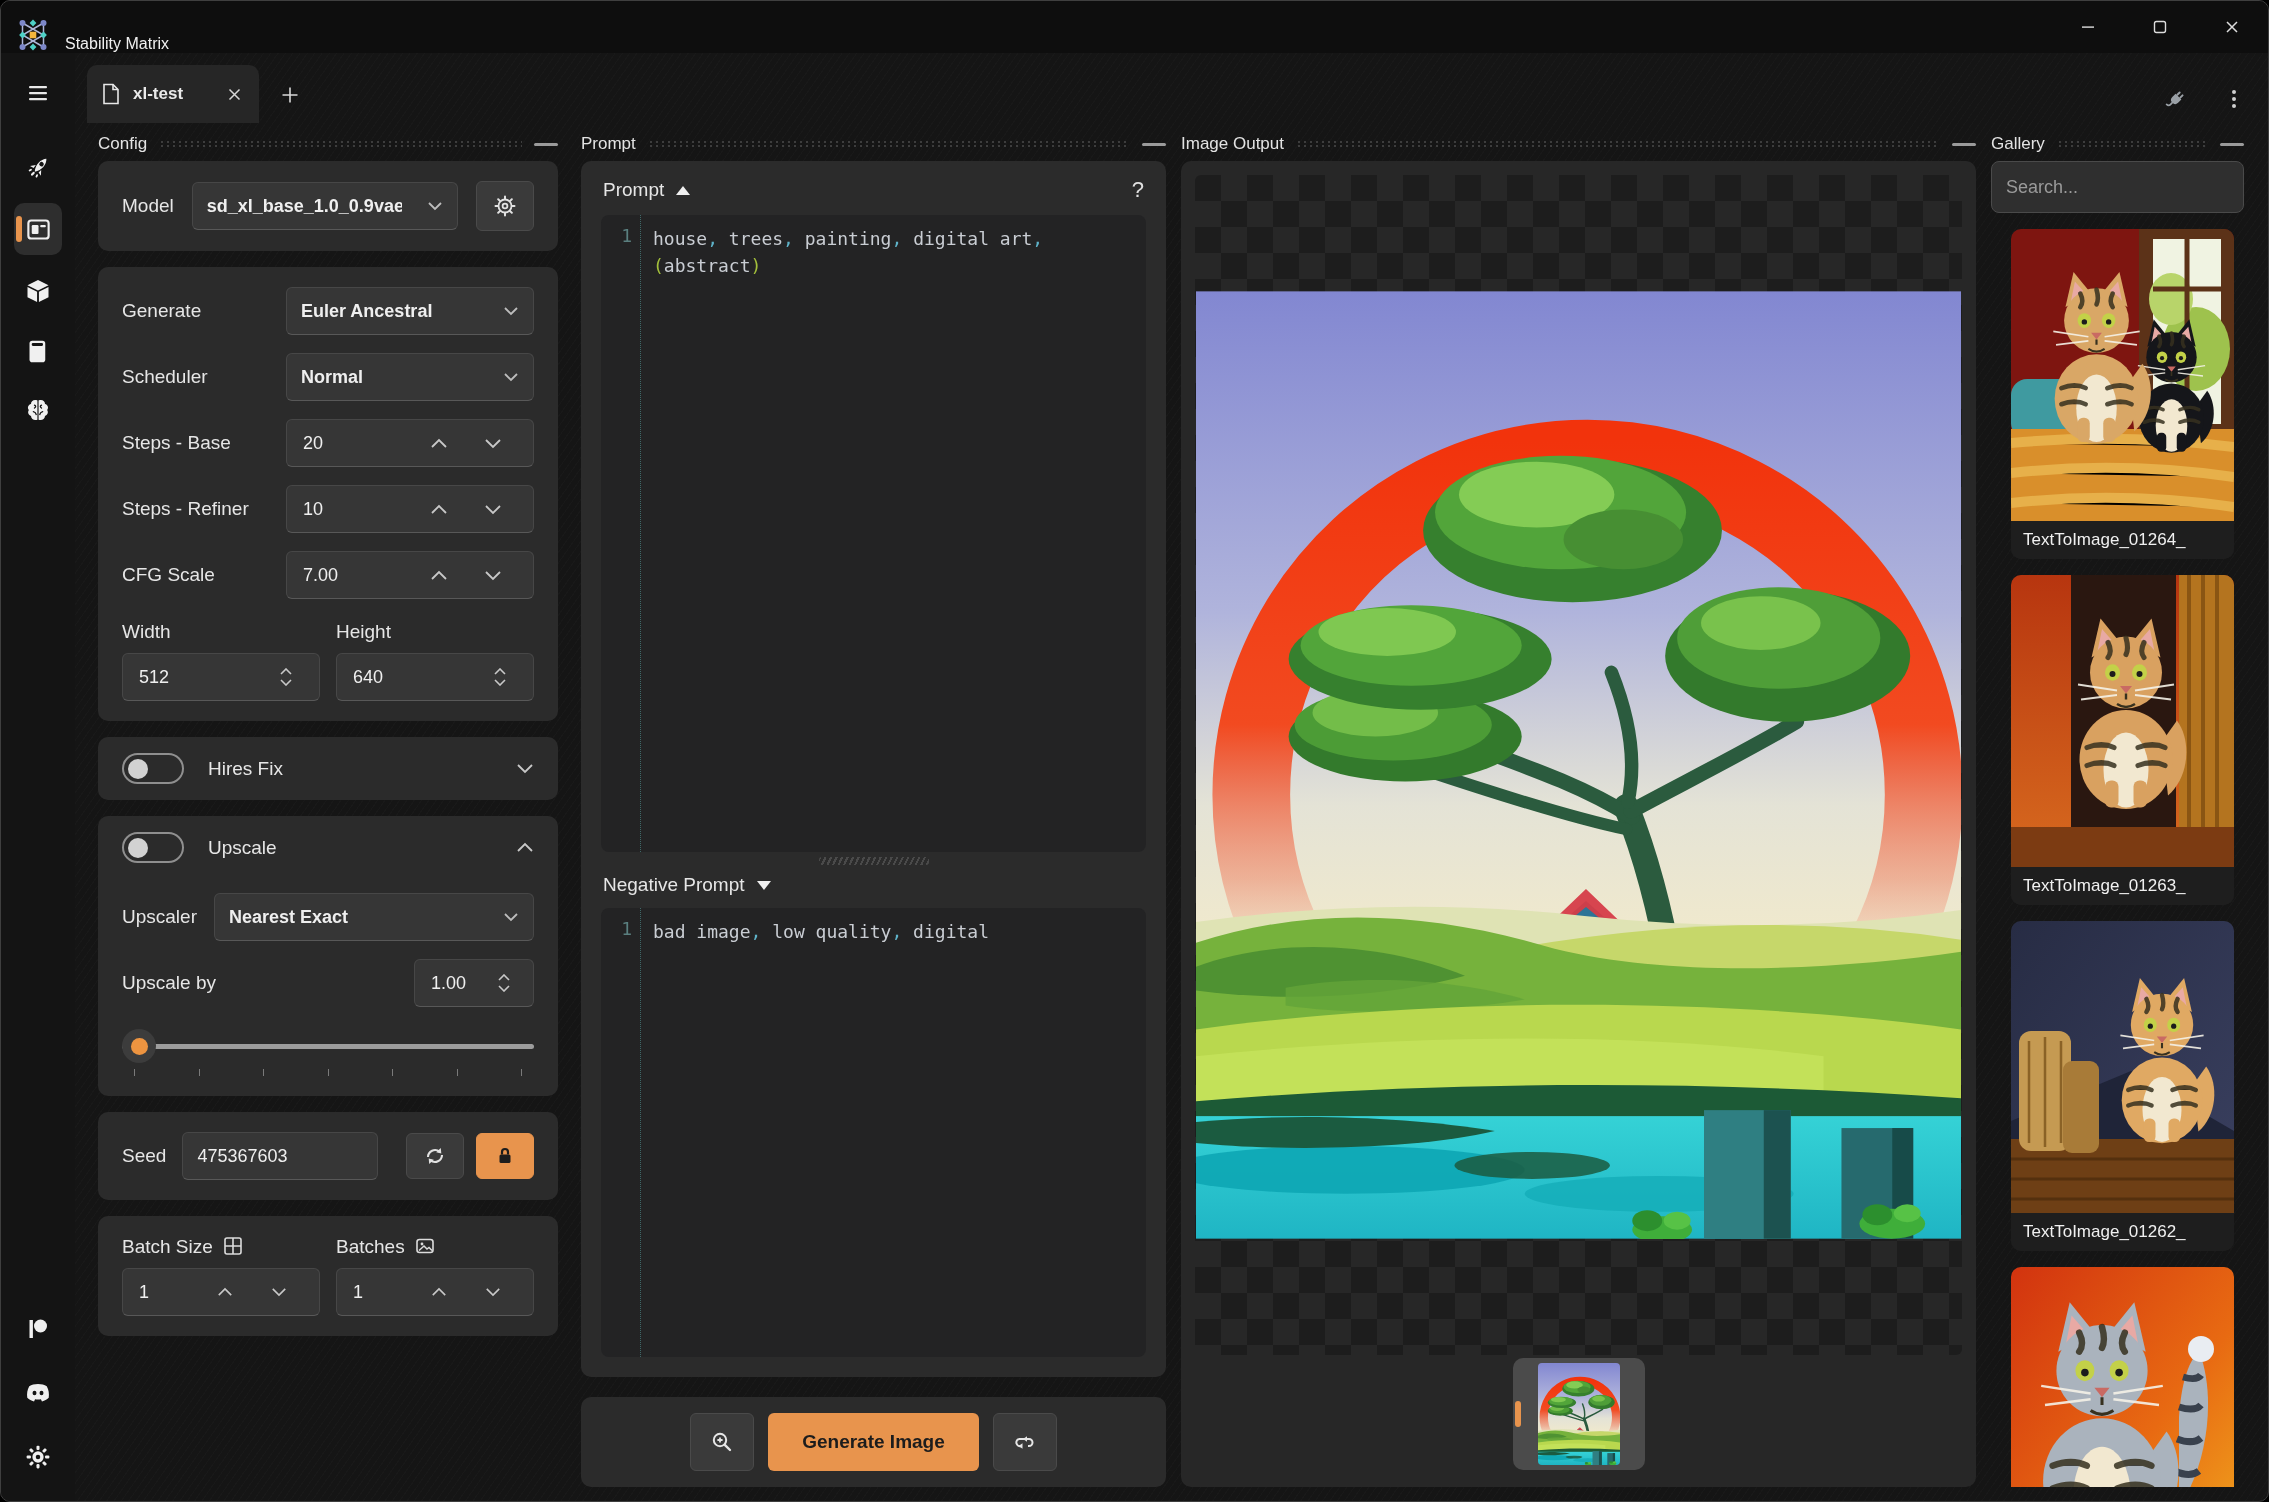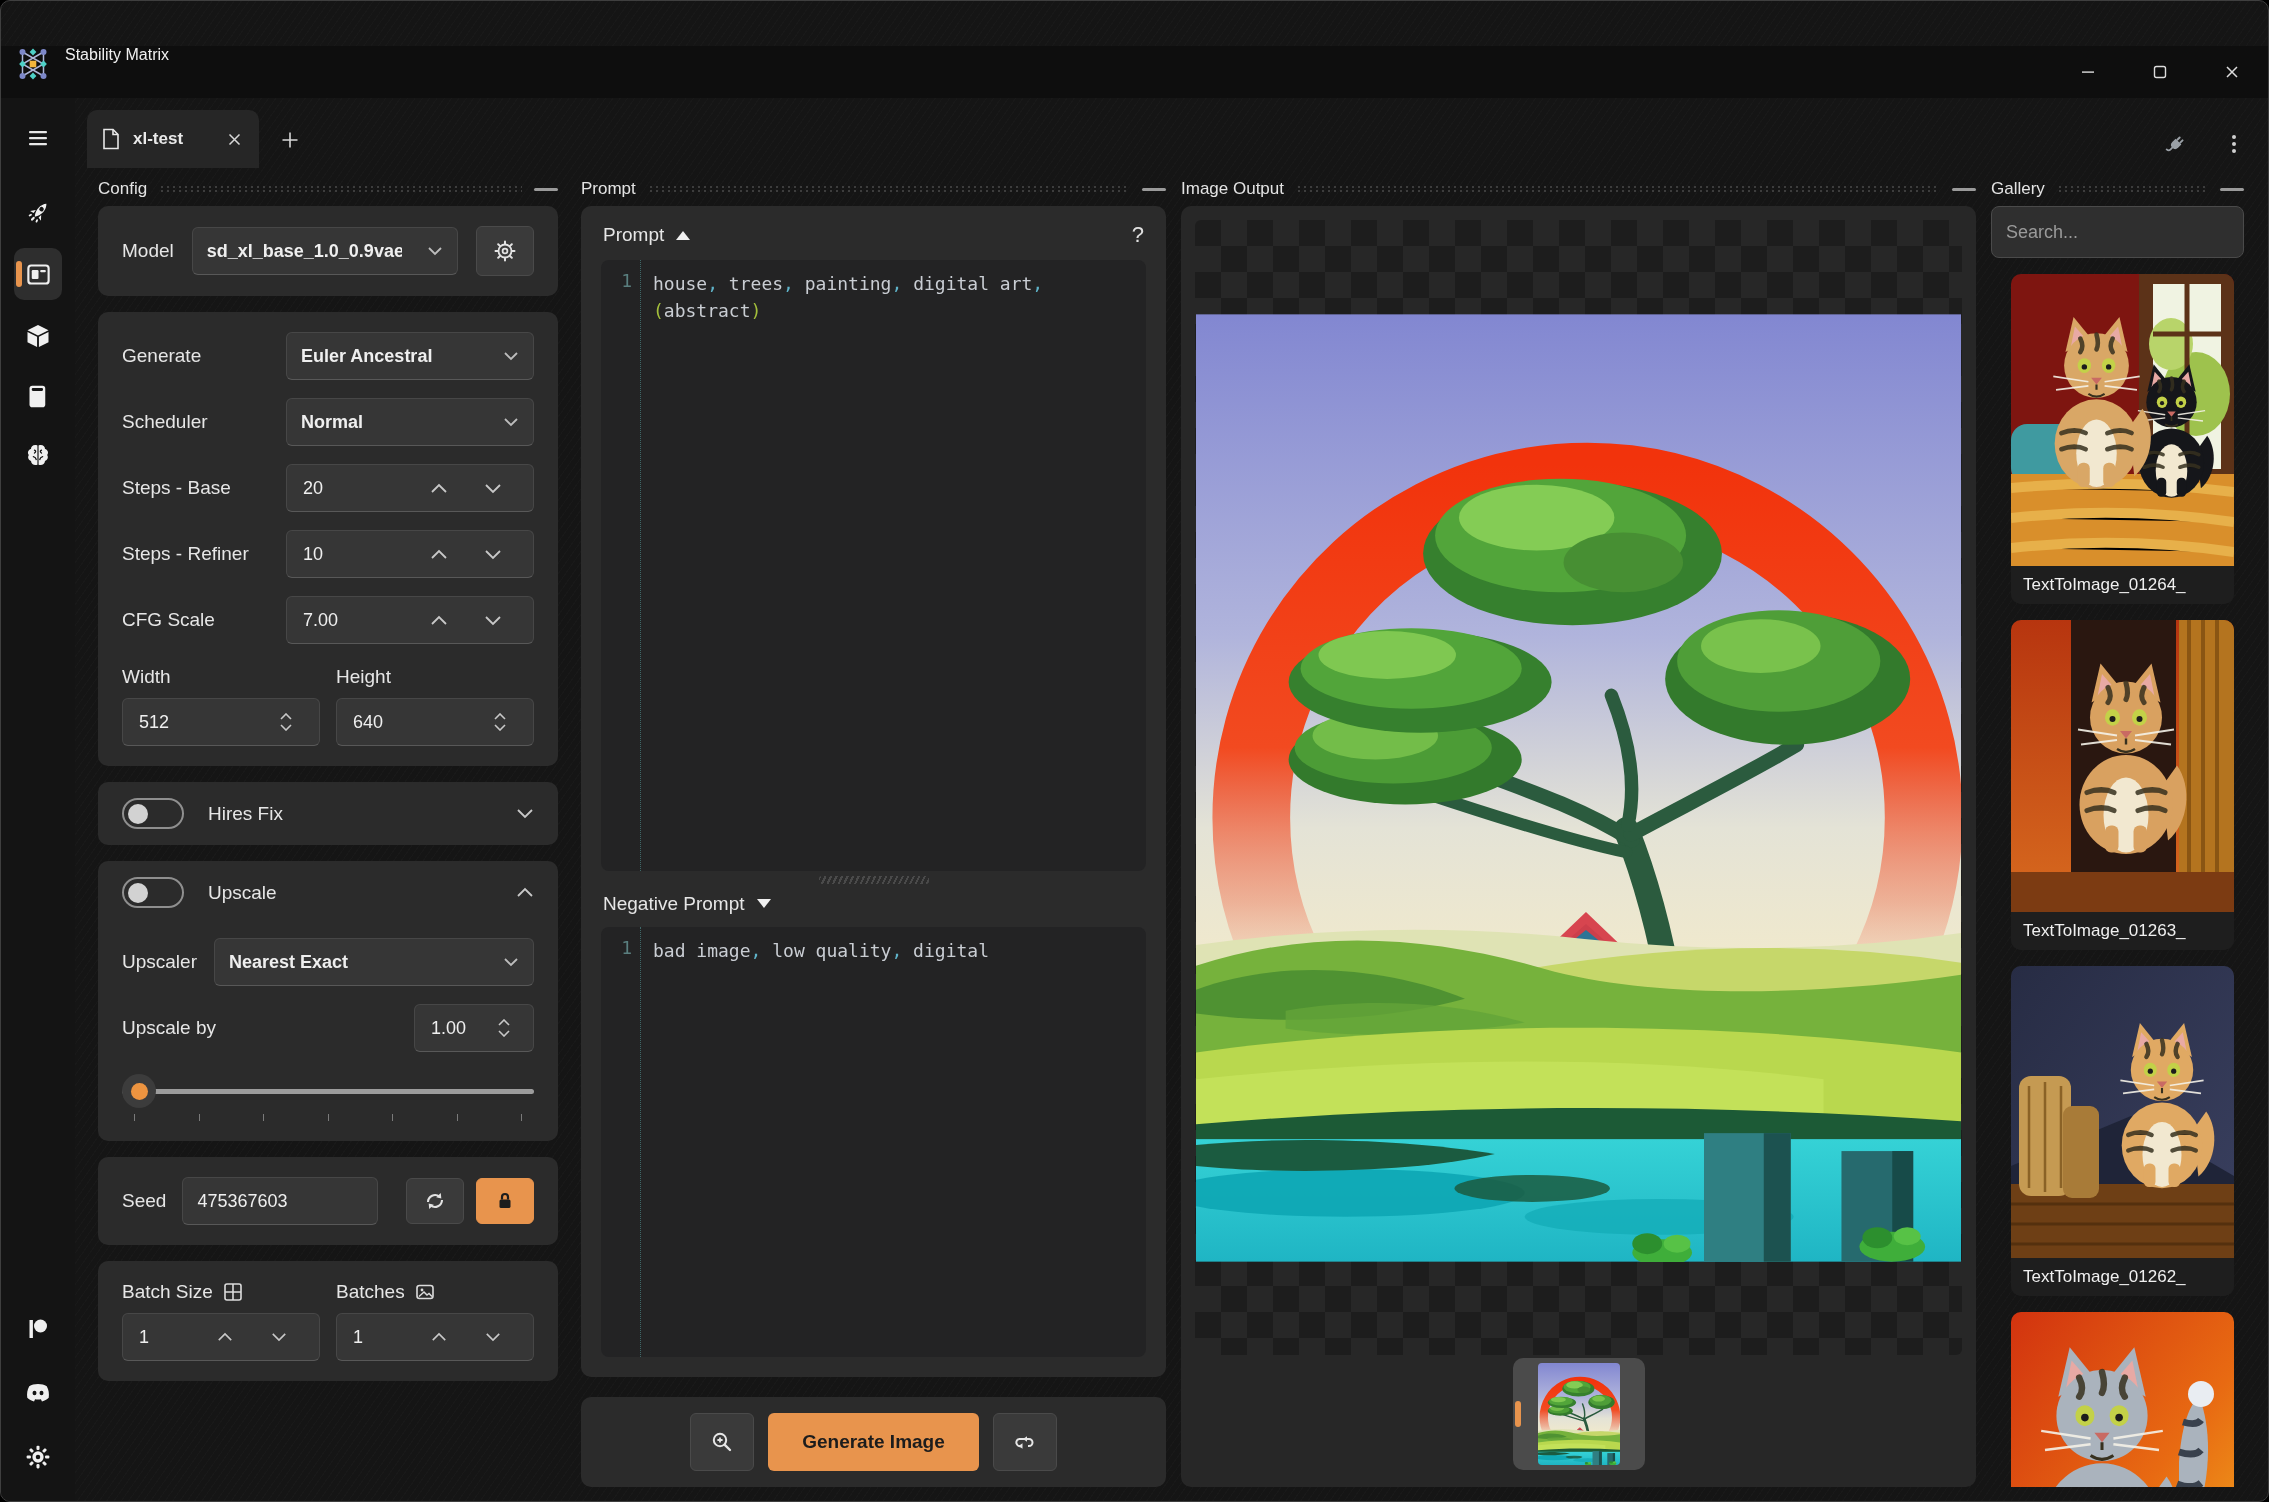--- a/index.html
+++ b/index.html
@@ -4,21 +4,21 @@
 <style>
   * { margin:0; padding:0; box-sizing:border-box; }
   html,body { width:2269px; height:1502px; background:#000; }
   body { font-family:"Liberation Sans","DejaVu Sans",sans-serif; color:#e9e9e9; font-size:19px; }
 
   .window { width:2269px; height:1502px; background:#151515; border:1px solid #3f3f3f; border-radius:10px;
     overflow:hidden; display:flex; flex-direction:column;
     background-image:repeating-linear-gradient(305deg, rgba(255,255,255,.014) 0 1px, transparent 1px 6px); }
 
   
-  .titlebar { height:52px; flex:0 0 52px; display:flex; align-items:flex-start; background:#0e0e0e;margin-top:45px; }
+  .titlebar { height:52px; flex:0 0 52px; display:flex; align-items:flex-end; background:#0e0e0e; }
   .app-logo { width:36px; height:36px; margin-left:14px; }
   .app-title { margin-left:14px; font-size:16px; color:#f0f0f0; }
   .tb-spacer { flex:1; }
   .winbtn { width:72px; height:52px; display:flex; align-items:center; justify-content:center; color:#dcdcdc; }
 
   
   .frame { flex:1; display:flex; min-height:0; }
 
   
   .sidebar { width:74px; flex:0 0 74px; display:flex; flex-direction:column; align-items:center; background:#141414; }
@@ -91,21 +91,21 @@
   .ticks { display:flex; justify-content:space-between; padding:6px 12px 0; }
   .ticks span { width:1px; height:7px; background:#7a7a7a; }
 
   .seed-input { flex:1; margin:0 16px; padding:0 14px; }
   .seed-input input { background:none; border:none; color:#efefef; font-size:18px; font-family:inherit; width:100%; }
   .seedbtn { width:58px; height:46px; margin-left:12px; }
   .lockbtn { background:#e8944d; border-color:#e8944d; }
 
   .batch-wrap { display:flex; gap:16px; }
   .batch-col { flex:1; }
-  .batch-col .head { display:flex; align-items:center; gap:10px; margin-bottom:10px; }
+  .batch-col .head { display:flex; align-items:flex-start; gap:10px; margin-bottom:10px; }
 
   
   .prompt-card { flex:1; display:flex; flex-direction:column; min-height:0; padding:0; margin-bottom:20px; }
   .prompt-sec-head { display:flex; align-items:center; gap:12px; padding:16px 22px 12px; }
   .prompt-sec-head .q { margin-left:auto; font-size:22px; color:#e0e0e0; }
   .editor { background:#232324; border-radius:8px; margin:0 20px; display:flex; overflow:hidden; }
   .editor-prompt { flex:1.42; }
   .editor-negative { flex:1; margin-bottom:20px; }
   .gutter { width:40px; flex:0 0 40px; text-align:right; padding:10px 8px 0 0; color:#5a7f7f; font-family:"DejaVu Sans Mono","Liberation Mono",monospace; font-size:18px; border-right:1px dotted #3f6868; }
   .codetext { flex:1; padding:10px 12px; font-family:"DejaVu Sans Mono","Liberation Mono",monospace; font-size:18px; line-height:1.5; white-space:pre-wrap; word-break:break-word; }

